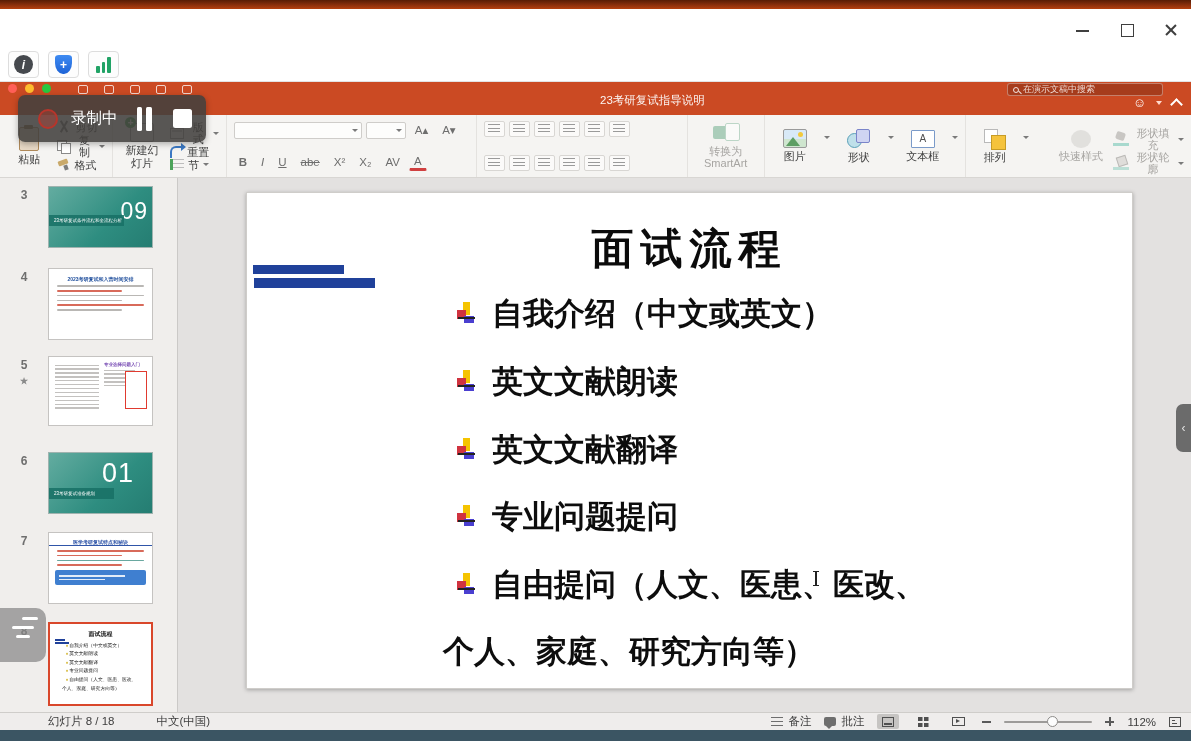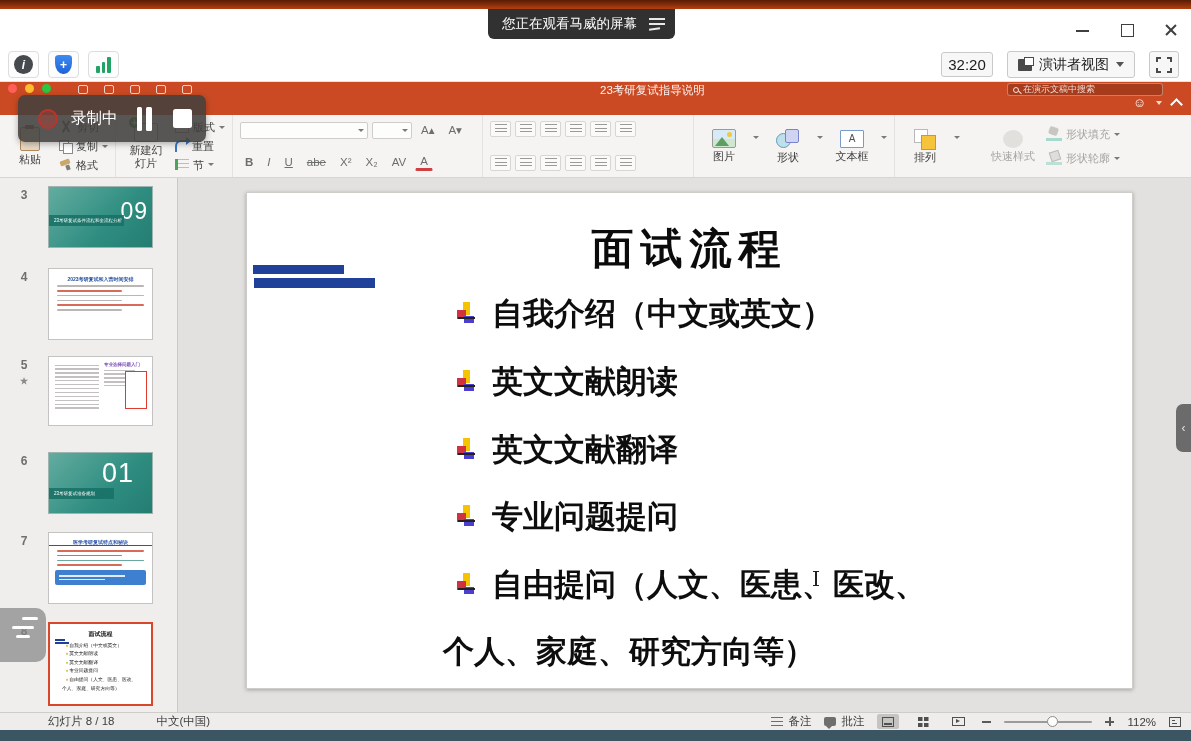--- a/index.html
+++ b/index.html
@@ -50,21 +50,21 @@
   .pv-icon { width:14px; height:12px; background:#4a4a4a; position:relative; border-radius:1px; }
   .pv-icon::after { content:""; position:absolute; right:-2px; top:-2px; width:8px; height:7px; background:#fff; border:1.5px solid #4a4a4a; }
   .caret-dn { width:0; height:0; border-left:4px solid transparent; border-right:4px solid transparent; border-top:5px solid #555; }
   #fullscreen-btn { width:30px; height:27px; border:1px solid #c9c9c9; background:#f7f7f7; border-radius:3px;
     display:flex; align-items:center; justify-content:center; }
 
   
   #ppt-chrome { left:0; top:82px; width:1191px; height:33px; background:#cb4a23; }
   .tlight { position:absolute; top:2px; width:9px; height:9px; border-radius:50%; }
   .qat-icon { position:absolute; top:3px; width:10px; height:9px; border:1.3px solid rgba(255,255,255,.85); border-radius:2px; opacity:.9; }
-  #doc-title { position:absolute; left:600px; top:1px; color:#fff; font-size:11.5px; white-space:nowrap; opacity:.95; }
+  #doc-title { position:absolute; left:600px; top:11px; color:#fff; font-size:11.5px; white-space:nowrap; opacity:.95; }
   #search-box { position:absolute; right:28px; top:1px; width:156px; height:13px; background:rgba(0,0,0,.18);
     border:1px solid rgba(255,255,255,.35); border-radius:3px; display:flex; align-items:center; gap:4px;
     padding:0 5px; color:rgba(255,255,255,.8); font-size:9px; overflow:hidden; }
   .search-glyph { width:6px; height:6px; border:1.2px solid rgba(255,255,255,.85); border-radius:50%; position:relative; flex:0 0 auto; }
   .search-glyph::after{ content:""; position:absolute; left:4px; top:4px; width:4px; height:1.2px; background:rgba(255,255,255,.85); transform:rotate(45deg); }
   #tab-row { position:absolute; left:18px; top:13px; display:flex; gap:6px; align-items:flex-end; }
   .rtab { color:#fff; font-size:13px; padding:2px 10px 3px; border-radius:3px 3px 0 0; white-space:nowrap; }
   .rtab.active { background:rgba(0,0,0,.18); }
   #chrome-right { position:absolute; right:10px; top:13px; display:flex; align-items:center; gap:10px; color:#fff; }
   .smiley { font-size:13px; } .caret-white { border-top-color:#ffd9cd; border-left-width:3.5px; border-right-width:3.5px; border-top-width:4px; }
@@ -234,28 +234,20 @@
   #bottom-strip { left:0; top:730px; width:1191px; height:11px; background:#3b5563; }
 </style>
 </head>
 <body>
 
 <div id="root">
 
   <div class="abs" id="top-strip"></div>
 
   <div class="abs" id="share-bar">
-    <div id="share-banner">
-      <span>您正在观看马威的屏幕</span>
-      <span class="hamburger">
-          <i></i>
-          <i></i>
-          <i></i>
-        </span>
-    </div>
     <div id="win-controls">
       <span class="wbtn min-glyph"></span>
       <span class="wbtn max-glyph"></span>
       <span class="wbtn close-glyph"></span>
     </div>
   </div>
 
   <div class="abs" id="viewer-bar">
     <div class="vb-left">
       <span class="vb-btn">
@@ -264,33 +256,20 @@
       <span class="vb-btn">
           <span class="shield">+</span>
         </span>
       <span class="vb-btn">
           <span class="signal">
             <i></i>
             <i></i>
             <i></i>
           </span>
         </span>
-    </div>
-    <div class="vb-right">
-      <span id="timer-box">32:20</span>
-      <span id="presenter-btn">
-        <span class="pv-icon"></span>
-        <span>演讲者视图</span>
-        <span class="caret-dn"></span>
-      </span>
-      <span id="fullscreen-btn">
-        <svg width="16" height="16" viewBox="0 0 16 16">
-          <path d="M1 5V1h4 M11 1h4v4 M15 11v4h-4 M5 15H1v-4" fill="none" stroke="#4a4a4a" stroke-width="2"></path>
-        </svg>
-      </span>
     </div>
   </div>
 
   <div class="abs" id="ppt-chrome">
     <span class="tlight" style="left:8px; background:#ff5f57;"></span>
     <span class="tlight" style="left:25px; background:#febc2e;"></span>
     <span class="tlight" style="left:42px; background:#28c840;"></span>
     <span class="qat-icon" style="left:78px;"></span>
     <span class="qat-icon" style="left:104px;"></span>
     <span class="qat-icon" style="left:130px;"></span>
@@ -411,20 +390,26 @@
           <span class="pbtn">
               <span class="stripes"></span>
             </span>
           <span class="pbtn">
               <span class="stripes"></span>
             </span>
           <span class="pbtn">
               <span class="stripes"></span>
             </span>
         </div>
+      </div>
+    </div>
+    <div class="rgroup muted">
+      <div class="bigbtn" style="width:62px;">
+        <span class="ismart"></span>
+        <span class="lbl muted" style="width:58px;">转换为 SmartArt</span>
       </div>
     </div>
     <div class="rgroup">
       <div class="bigbtn">
         <span class="ipicture"></span>
         <span class="lbl">图片</span>
       </div>
       <span class="caret-sm" style="margin-top:-18px;"></span>
       <div class="bigbtn">
         <span class="ishapes"></span>

